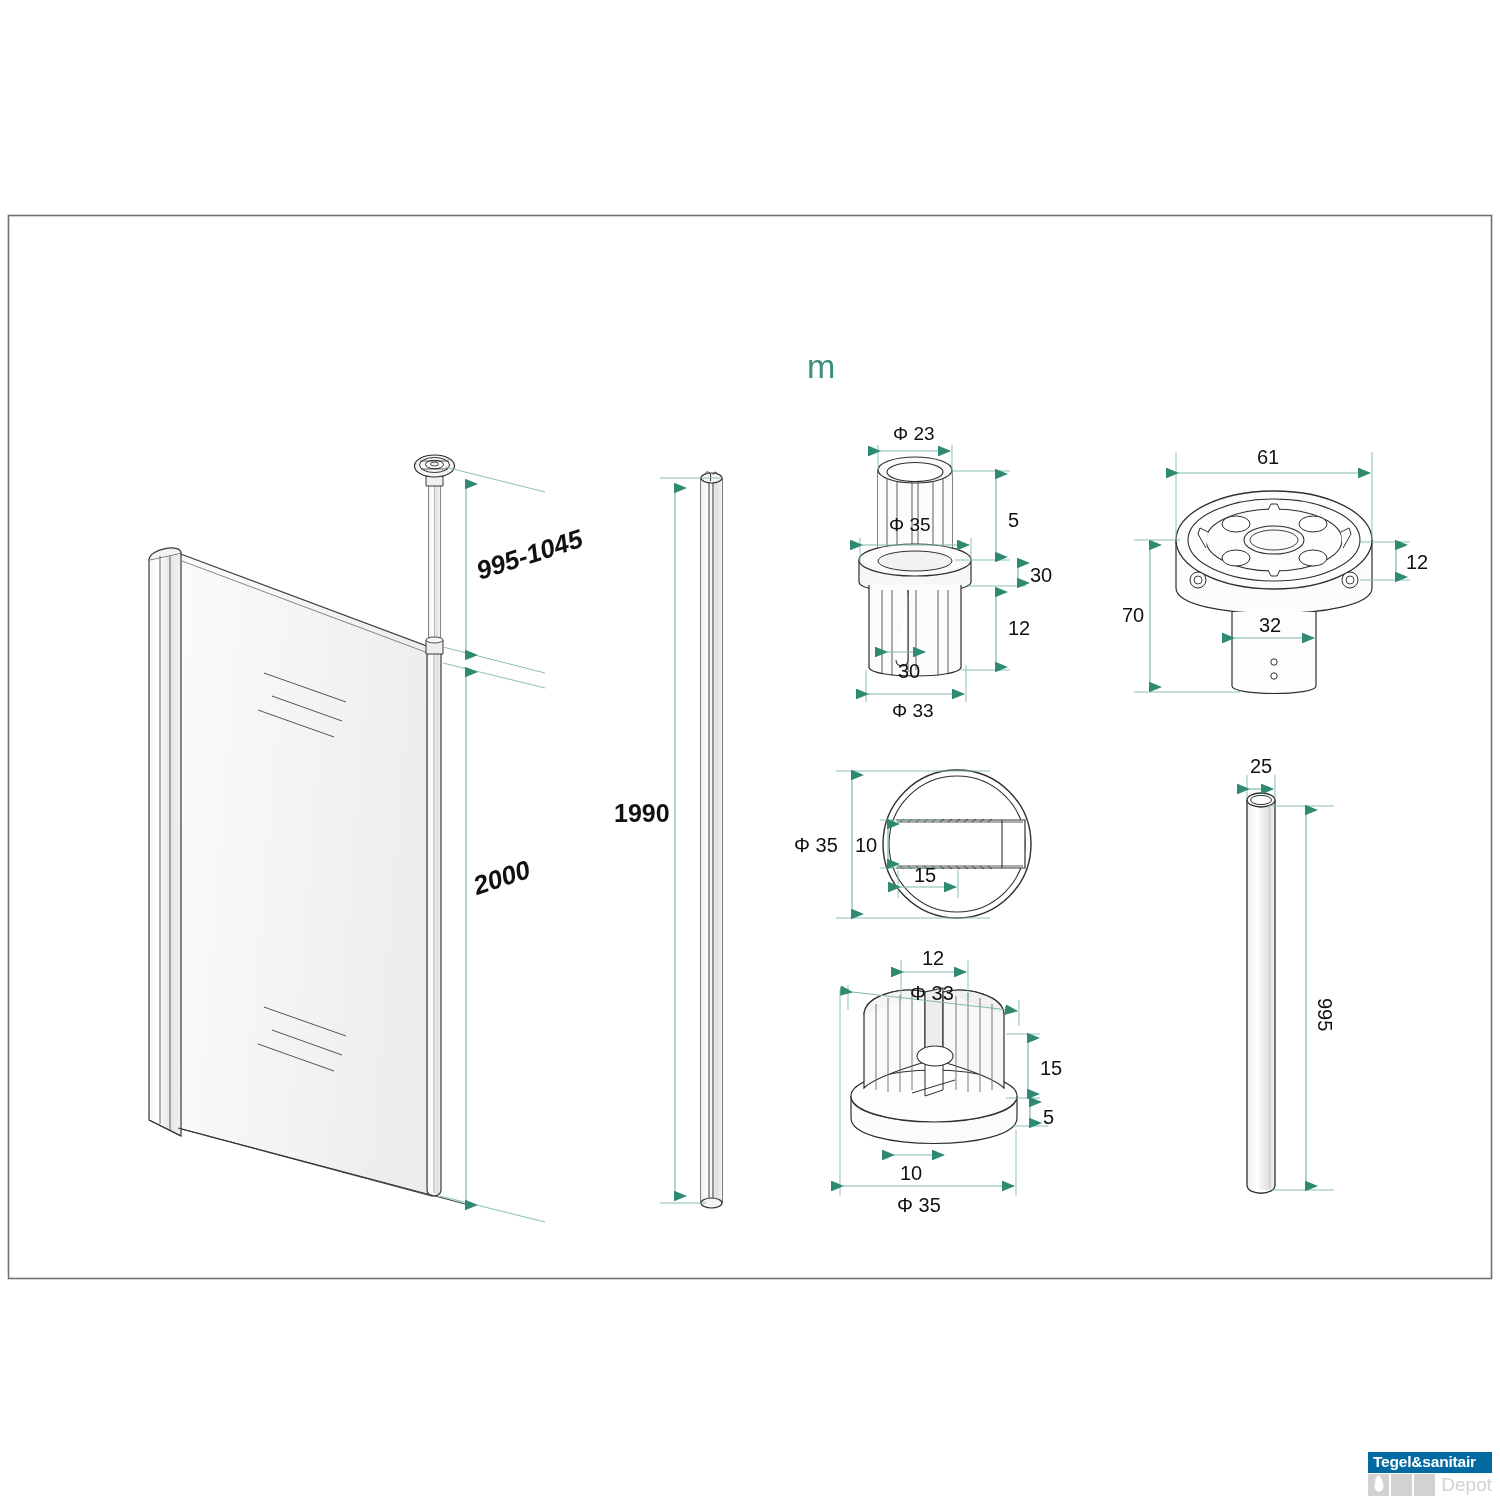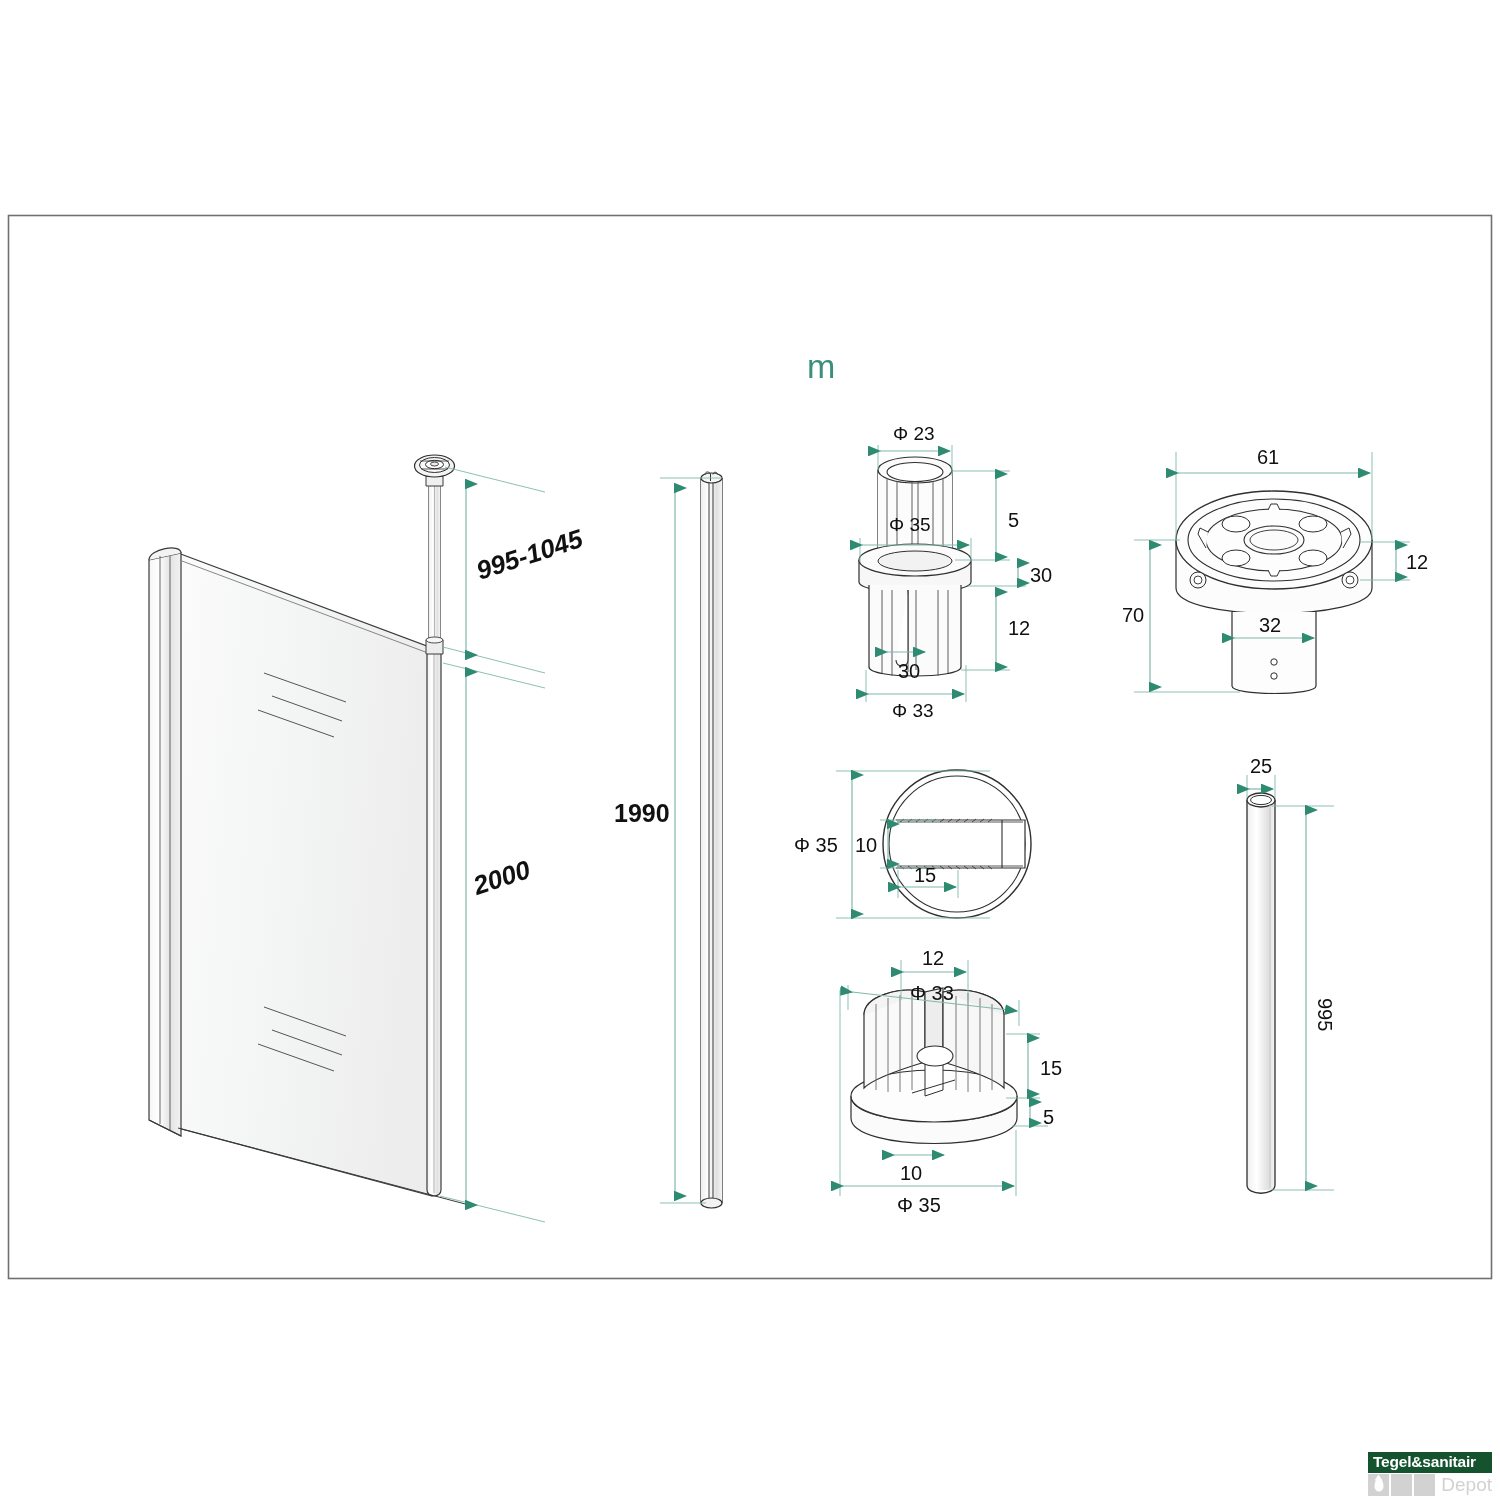--- a/index.html
+++ b/index.html
@@ -1,21 +1,21 @@
 <!DOCTYPE html>
 <html><head>
 <meta charset="utf-8">
 <style>
   html,body{margin:0;padding:0;background:#ffffff;}
   body{width:1500px;height:1500px;position:relative;overflow:hidden;
        font-family:"Liberation Sans", sans-serif;}
   #stage{position:absolute;left:0;top:0;width:1500px;height:1500px;}
   svg{display:block;}
   .logo-wrap{position:absolute;left:1368px;top:1452px;width:124px;height:44px;}
-  .logo-top{background:#14532d;color:#ffffff;font-size:15.5px;font-weight:bold;
+  .logo-top{background:#0369a1;color:#ffffff;font-size:15.5px;font-weight:bold;
             letter-spacing:-0.2px;padding:2px 5px 3px 5px;line-height:1;white-space:nowrap;}
   .logo-bottom{display:flex;align-items:stretch;height:22px;margin-top:1px;}
   .logo-sq{width:22px;height:22px;background:#d2d2d2;margin-right:2px;position:relative;}
   .logo-drop{position:absolute;left:50%;top:50%;transform:translate(-50%,-50%);
              width:9px;height:13px;background:#ffffff;
              border-radius:50% 50% 50% 50%/60% 60% 40% 40%;}
   .logo-drop:before{content:"";position:absolute;left:50%;top:-4px;transform:translateX(-50%);
              width:0;height:0;border-left:4.5px solid transparent;border-right:4.5px solid transparent;
              border-bottom:6px solid #ffffff;}
   .logo-depot{color:#d2d2d2;font-size:19px;line-height:22px;margin-left:4px;white-space:nowrap;}

